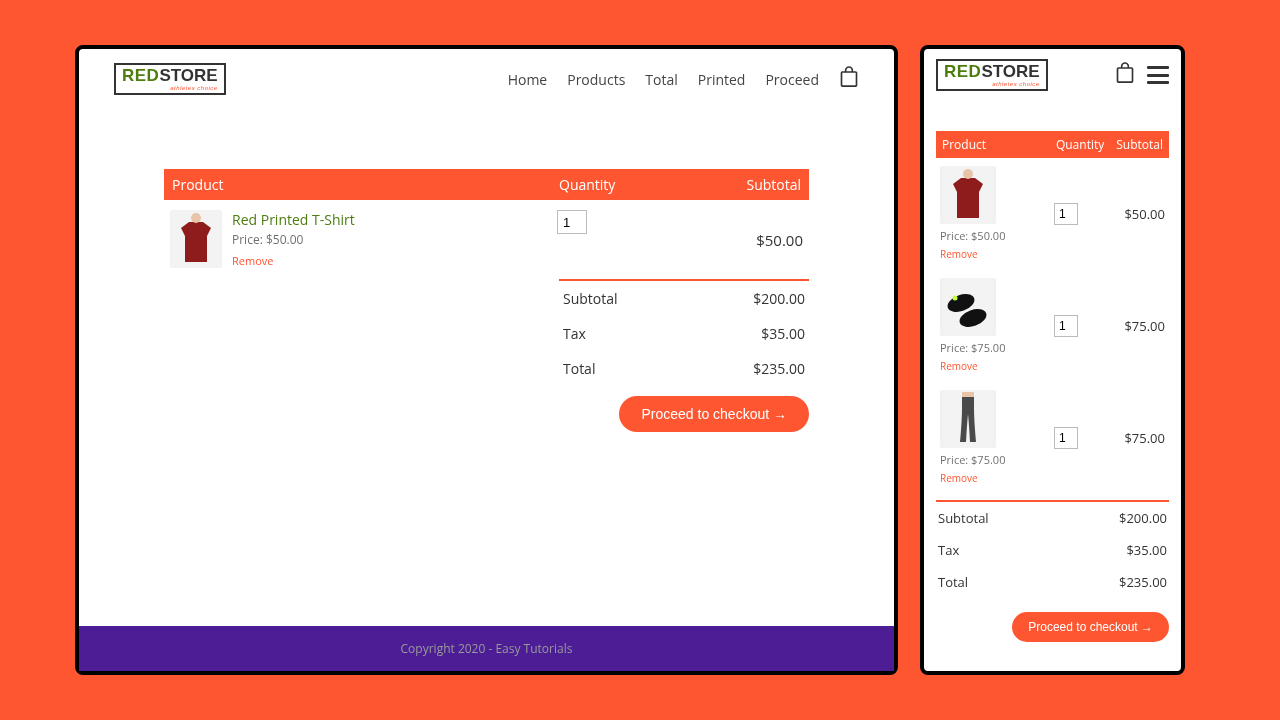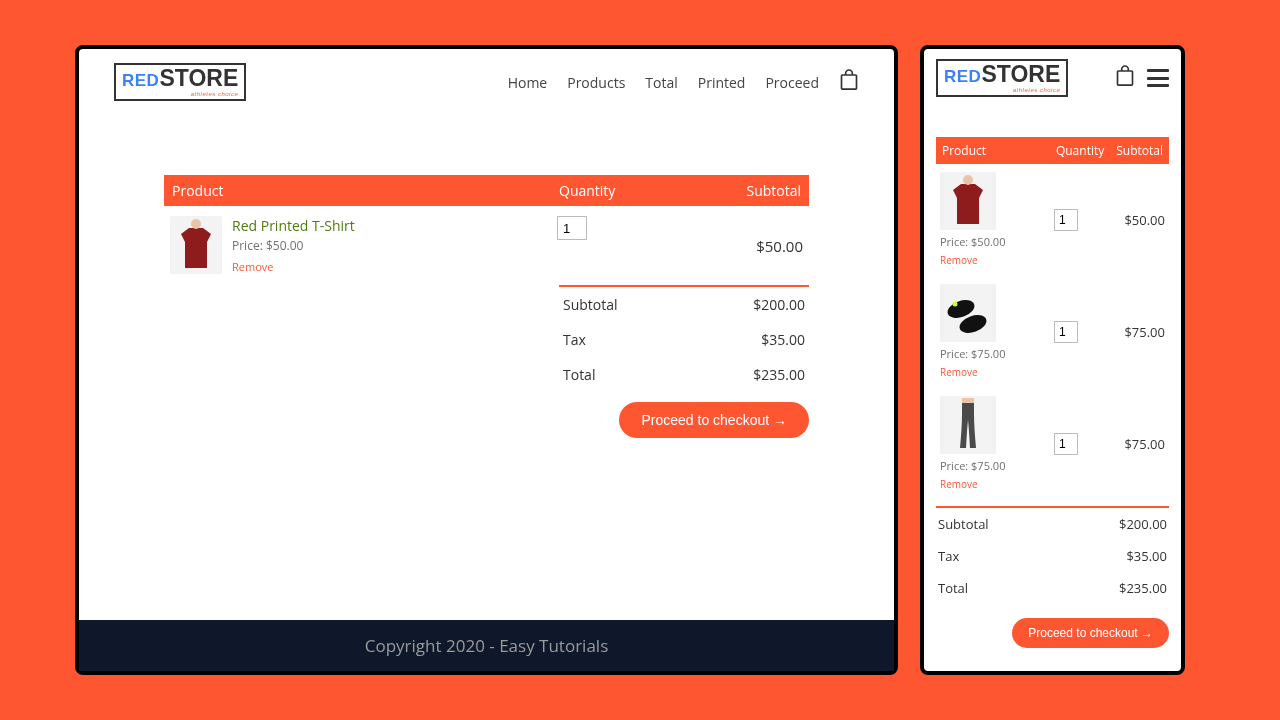--- a/index.html
+++ b/index.html
@@ -22,22 +22,22 @@
     background:#fff;
     display:flex; flex-direction:column;
   }
   .desktop-body { flex:1; padding:0 85px; }
 
   .navbar { display:flex; align-items:center; justify-content:space-between; padding:14px 35px; }
   .navlinks { display:flex; align-items:center; gap:20px;text-align:right; }
   .navlinks a { color:#444; text-decoration:none; font-size:14px; }
 
   .logo-box { border:2px solid #333; padding:2px 6px; line-height:1; font-family:Arial,sans-serif; }
-  .logo-box .red { color:#3b82f6; font-weight:800; letter-spacing:.5px; font-size:17px;margin-top:8px; }
-  .logo-box .store { color:#333; font-weight:800; font-size:23px; }
+  .logo-box .red { color:#4d7c0f; font-weight:800; letter-spacing:.5px; font-size:17px;margin-top:8px; }
+  .logo-box .store { color:#333; font-weight:800; font-size:17px; }
   .logo-box .sub { display:block; font-size:6px; color:#ff5632; text-align:right; font-style:italic; letter-spacing:.5px; margin-top:1px; }
 
   
   table.cart { width:100%; border-collapse:collapse; margin-top:60px; font-size:14px; }
   table.cart thead th { background:#ff5632; color:#fff; font-weight:400; text-align:left; padding:6px 8px; }
   table.cart thead th:last-child { text-align:right; }
   table.cart td { vertical-align:top; padding:10px 6px; }
   .prod-cell { display:flex; gap:10px; align-items:flex-start; }
   .thumb { width:52px; height:58px; background:#f1f1f1; border-radius:2px; display:flex; align-items:center; justify-content:center; overflow:hidden; }
   .thumb svg { width:100%; height:100%; }
@@ -47,21 +47,21 @@
   .qty-input { width:30px; height:24px; border:1px solid #bbb; font-size:13px; padding-left:5px; }
   .subtotal-cell { text-align:right; font-size:15px; color:#333; vertical-align:middle !important; }
 
   .totals { width:250px; margin-left:auto; border-top:2px solid #ff5632; font-size:14px; }
   .totals .row { display:flex; justify-content:space-between; padding:8px 4px; }
   .totals .row + .row { border-top:none; }
 
   .checkout-wrap { display:flex; justify-content:flex-end; margin-top:10px; }
   .checkout-btn { background:#ff5632; color:#fff; border:none; border-radius:22px; padding:10px 22px; font-size:14px; cursor:pointer; }
 
-  .footer { background:#0f172a; color:#9a9a9a; text-align:center; font-size:17px; padding:14px 0; }
+  .footer { background:#4c1d95; color:#9a9a9a; text-align:center; font-size:12px; padding:14px 0; }
 
   
   .mobile-frame {
     position:absolute;
     right:95px; top:45px;
     width:265px; height:630px;
     border:4px solid #000;
     border-radius:8px;
     background:#fff;
     padding:10px 12px;

